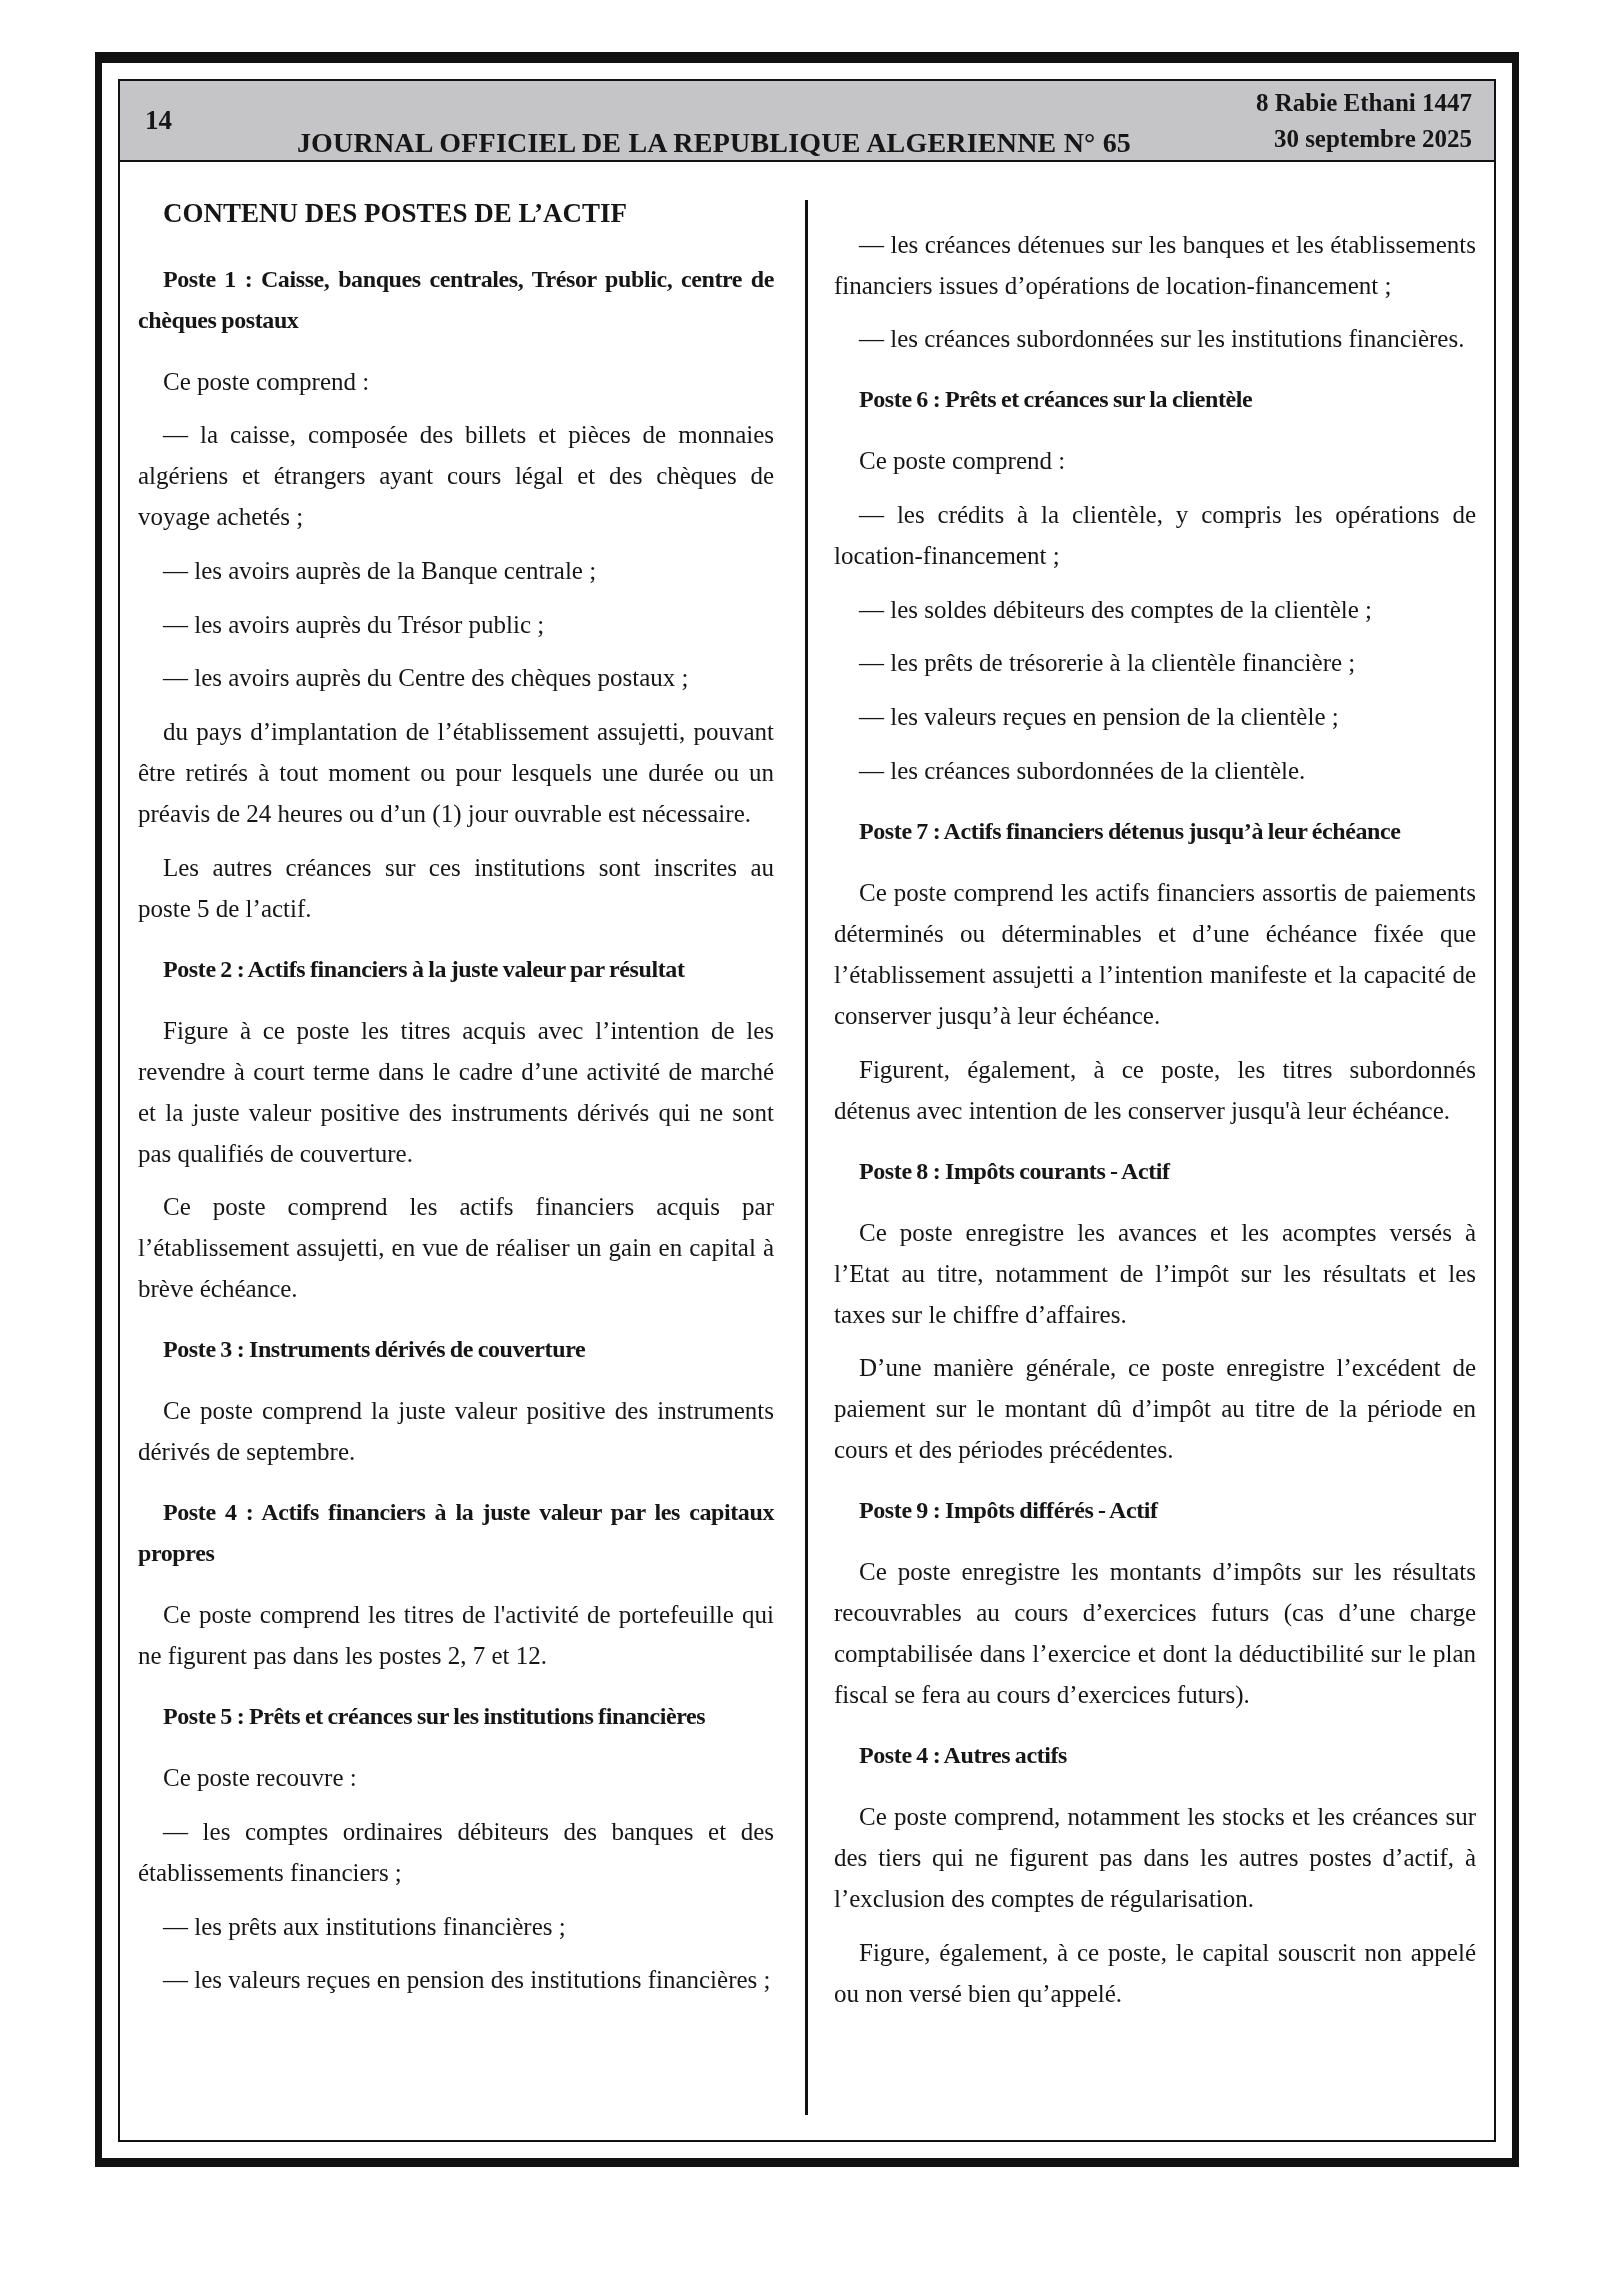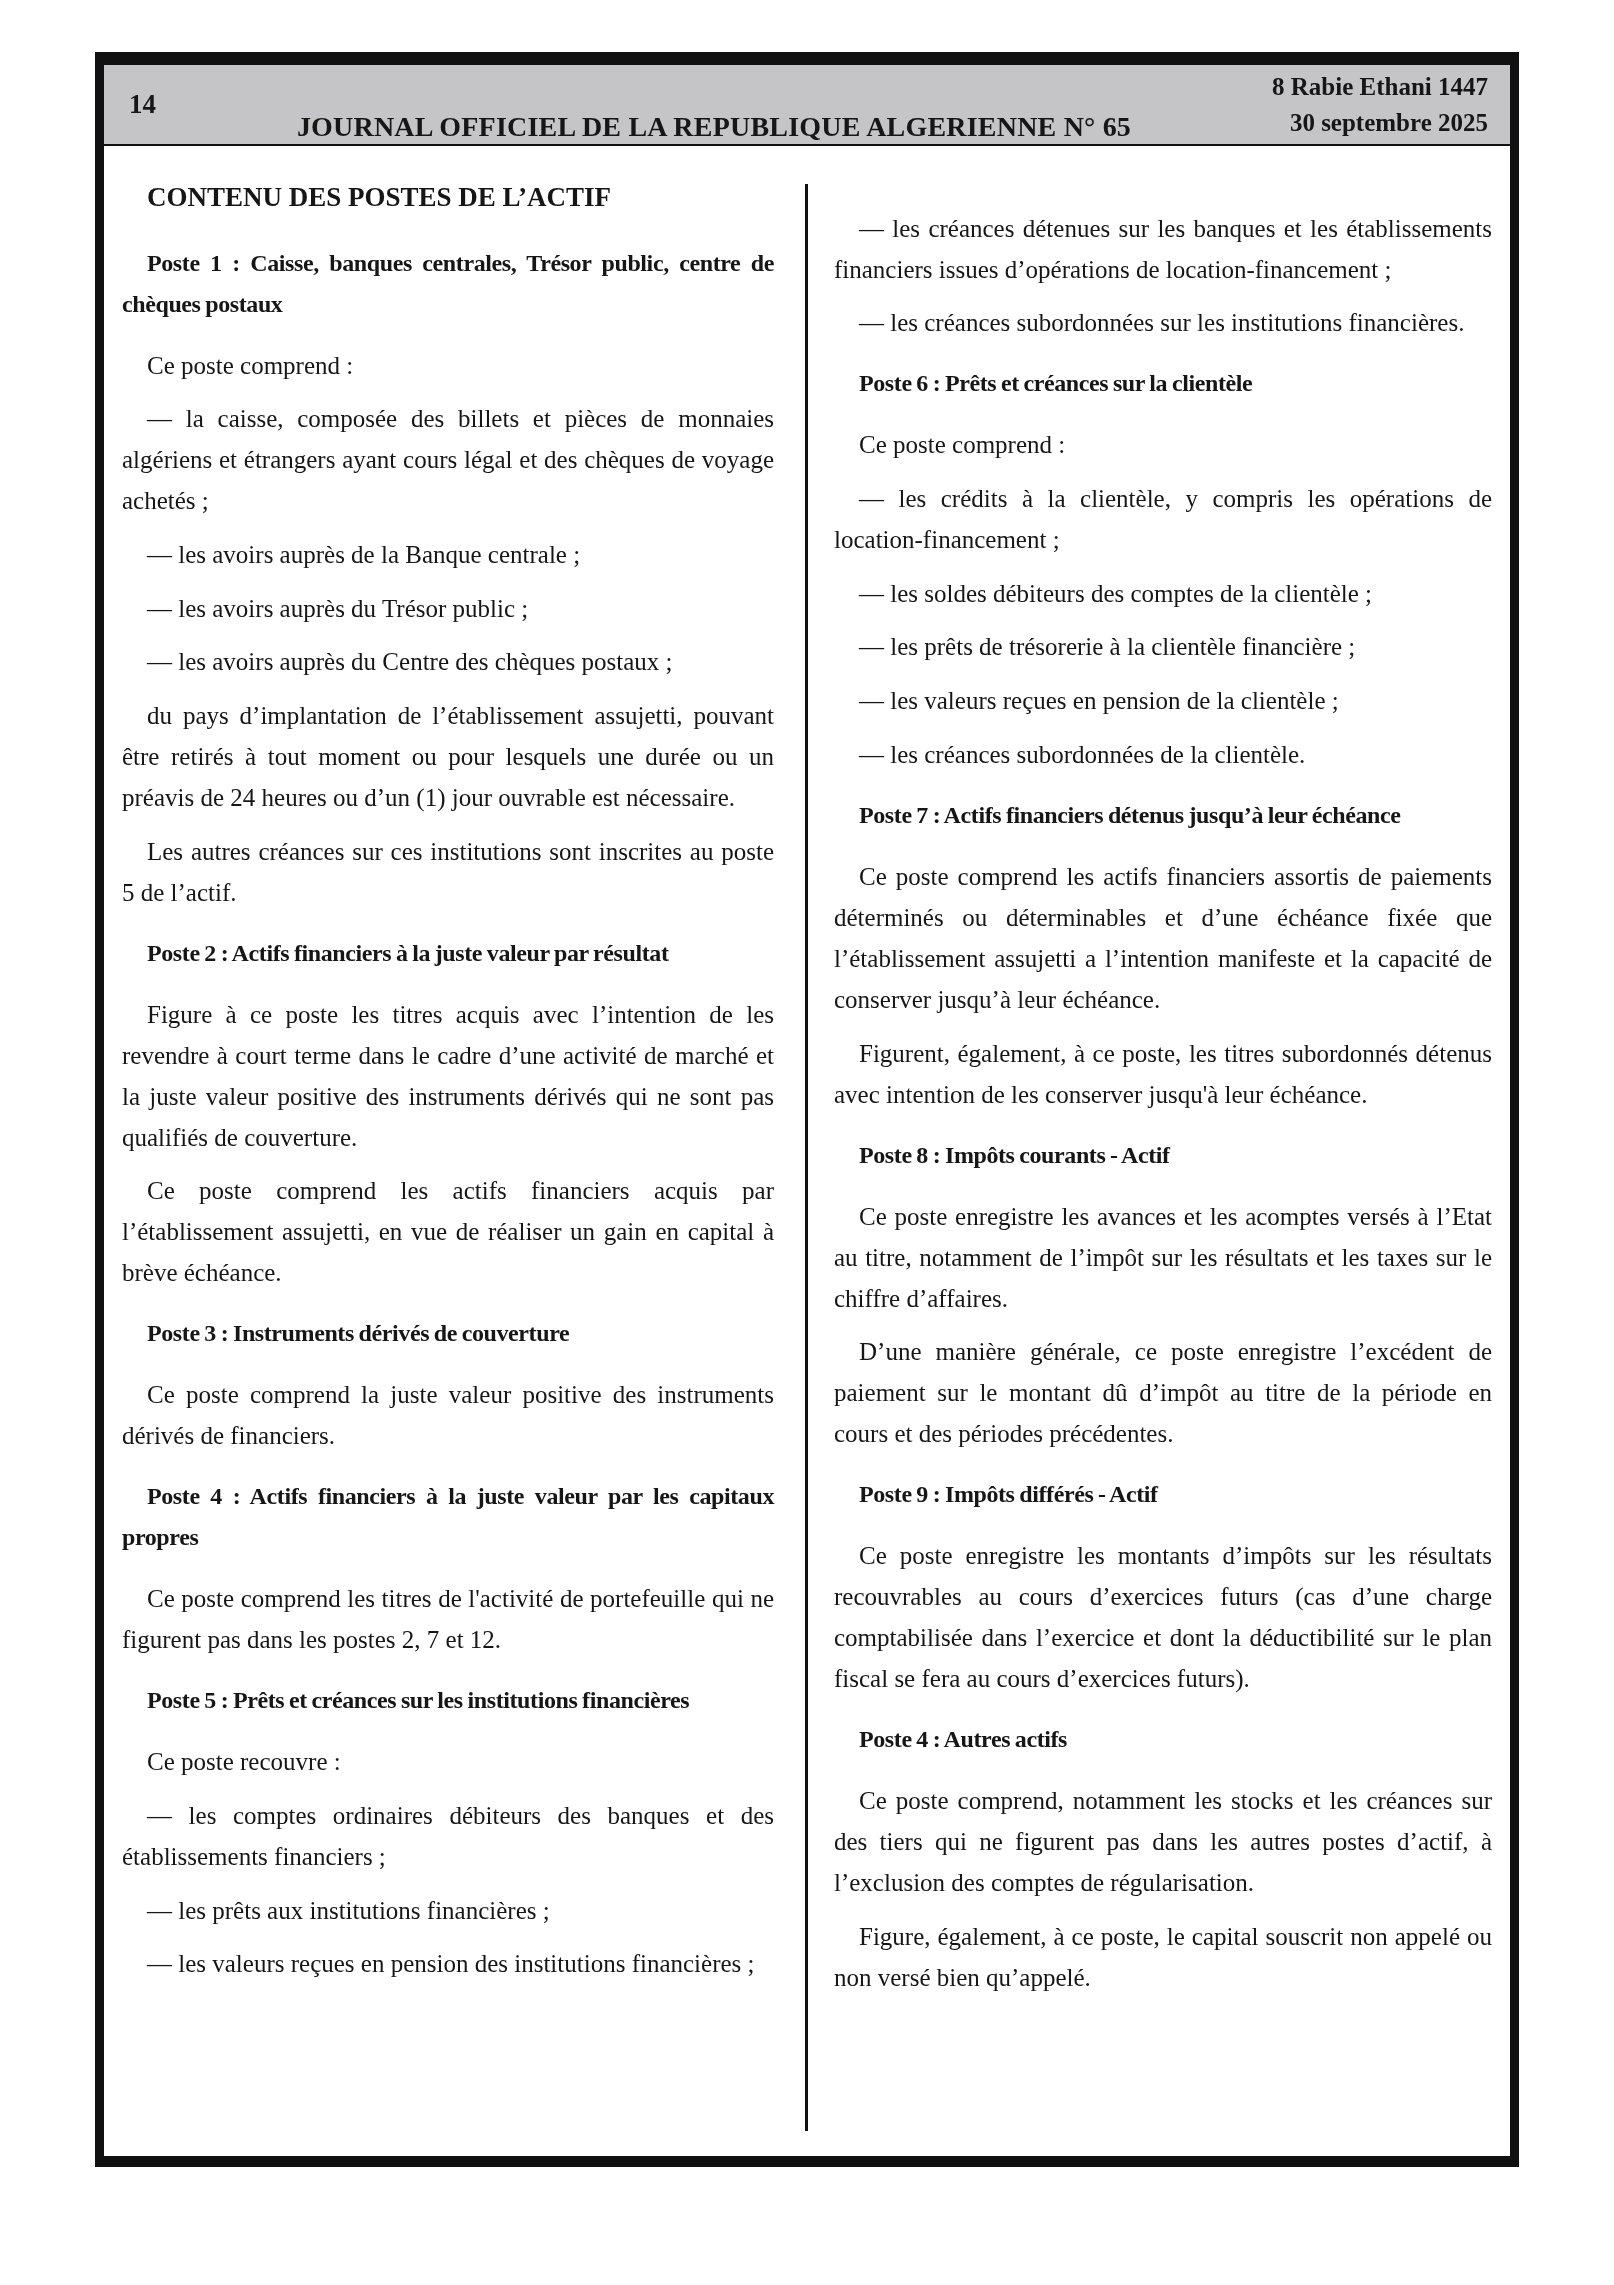--- a/index.html
+++ b/index.html
@@ -20,21 +20,21 @@
   .page {
     position: absolute;
     left: 95px;
     top: 52px;
     width: 1424px;
     height: 2115px;
     box-sizing: border-box;
     border: 7.2px solid #111111;
     border-top-width: 11px;
     border-bottom-width: 9px;
-    padding: 0;
+    padding: 16px;
     background: #ffffff;
   }
   .page-inner {
     box-sizing: border-box;
     border: 2.7px solid #111111;
     width: 100%;
     height: 100%;
     display: flex;
     flex-direction: column;
     overflow: hidden;
@@ -140,21 +140,21 @@
             <p class="block item">— la caisse, composée des billets et pièces de monnaies algériens et étrangers ayant cours légal et des chèques de voyage achetés ;</p>
             <p class="block item">— les avoirs auprès de la Banque centrale ;</p>
             <p class="block item">— les avoirs auprès du Trésor public ;</p>
             <p class="block item">— les avoirs auprès du Centre des chèques postaux ;</p>
             <p class="block para">du pays d’implantation de l’établissement assujetti, pouvant être retirés à tout moment ou pour lesquels une durée ou un préavis de 24 heures ou d’un (1) jour ouvrable est nécessaire.</p>
             <p class="block para">Les autres créances sur ces institutions sont inscrites au poste 5 de l’actif.</p>
             <p class="block heading">Poste 2 : Actifs financiers à la juste valeur par résultat</p>
             <p class="block para">Figure à ce poste les titres acquis avec l’intention de les revendre à court terme dans le cadre d’une activité de marché et la juste valeur positive des instruments dérivés qui ne sont pas qualifiés de couverture.</p>
             <p class="block para">Ce poste comprend les actifs financiers acquis par l’établissement assujetti, en vue de réaliser un gain en capital à brève échéance.</p>
             <p class="block heading">Poste 3 : Instruments dérivés de couverture</p>
-            <p class="block para">Ce poste comprend la juste valeur positive des instruments dérivés de financiers.</p>
+            <p class="block para">Ce poste comprend la juste valeur positive des instruments dérivés de septembre.</p>
             <p class="block heading">Poste 4 : Actifs financiers à la juste valeur par les capitaux propres</p>
             <p class="block para">Ce poste comprend les titres de l'activité de portefeuille qui ne figurent pas dans les postes 2, 7 et 12.</p>
             <p class="block heading">Poste 5 : Prêts et créances sur les institutions financières</p>
             <p class="block para">Ce poste recouvre :</p>
             <p class="block item">— les comptes ordinaires débiteurs des banques et des établissements financiers ;</p>
             <p class="block item">— les prêts aux institutions financières ;</p>
             <p class="block item">— les valeurs reçues en pension des institutions financières ;</p>
           </div>
 
         <div class="divider"></div>

